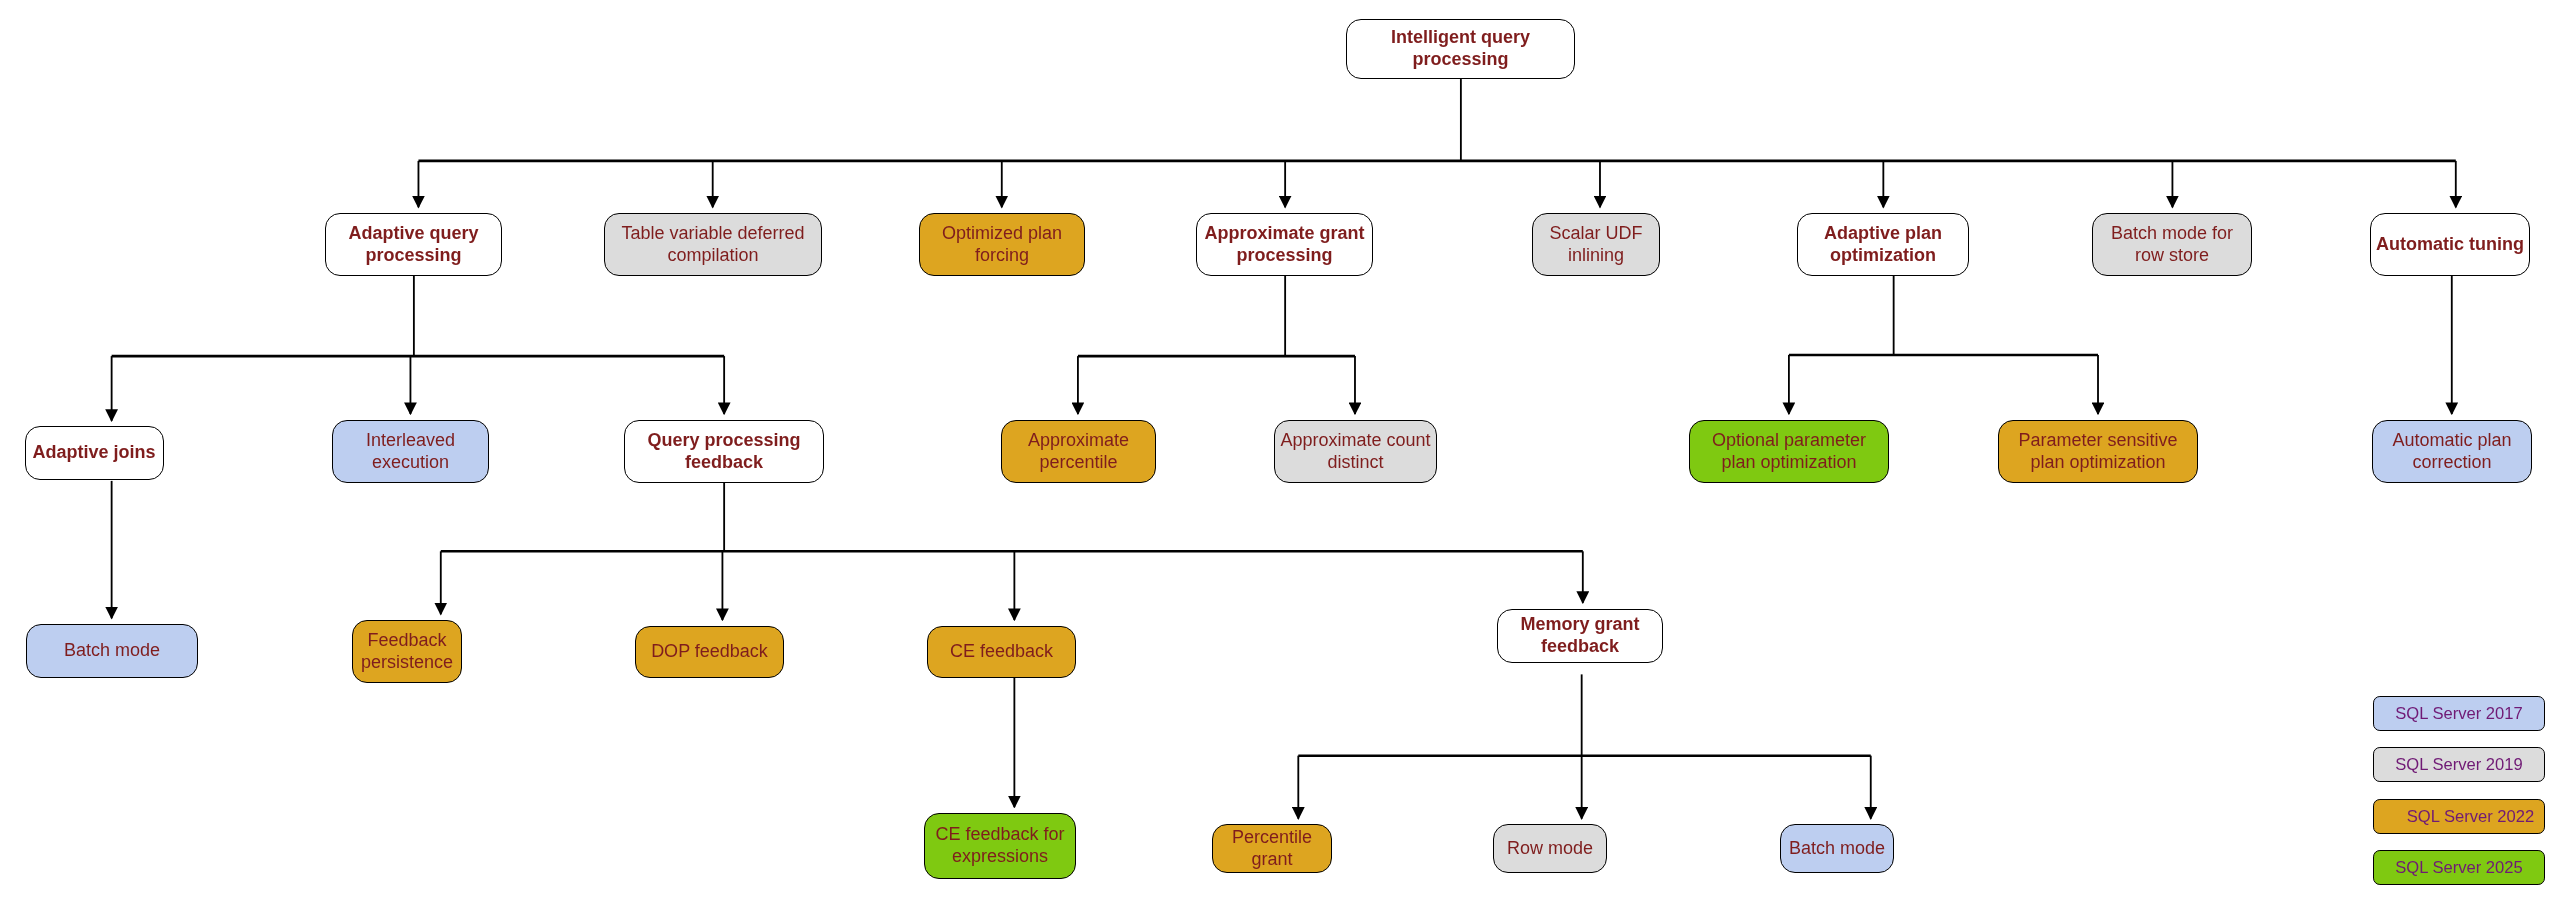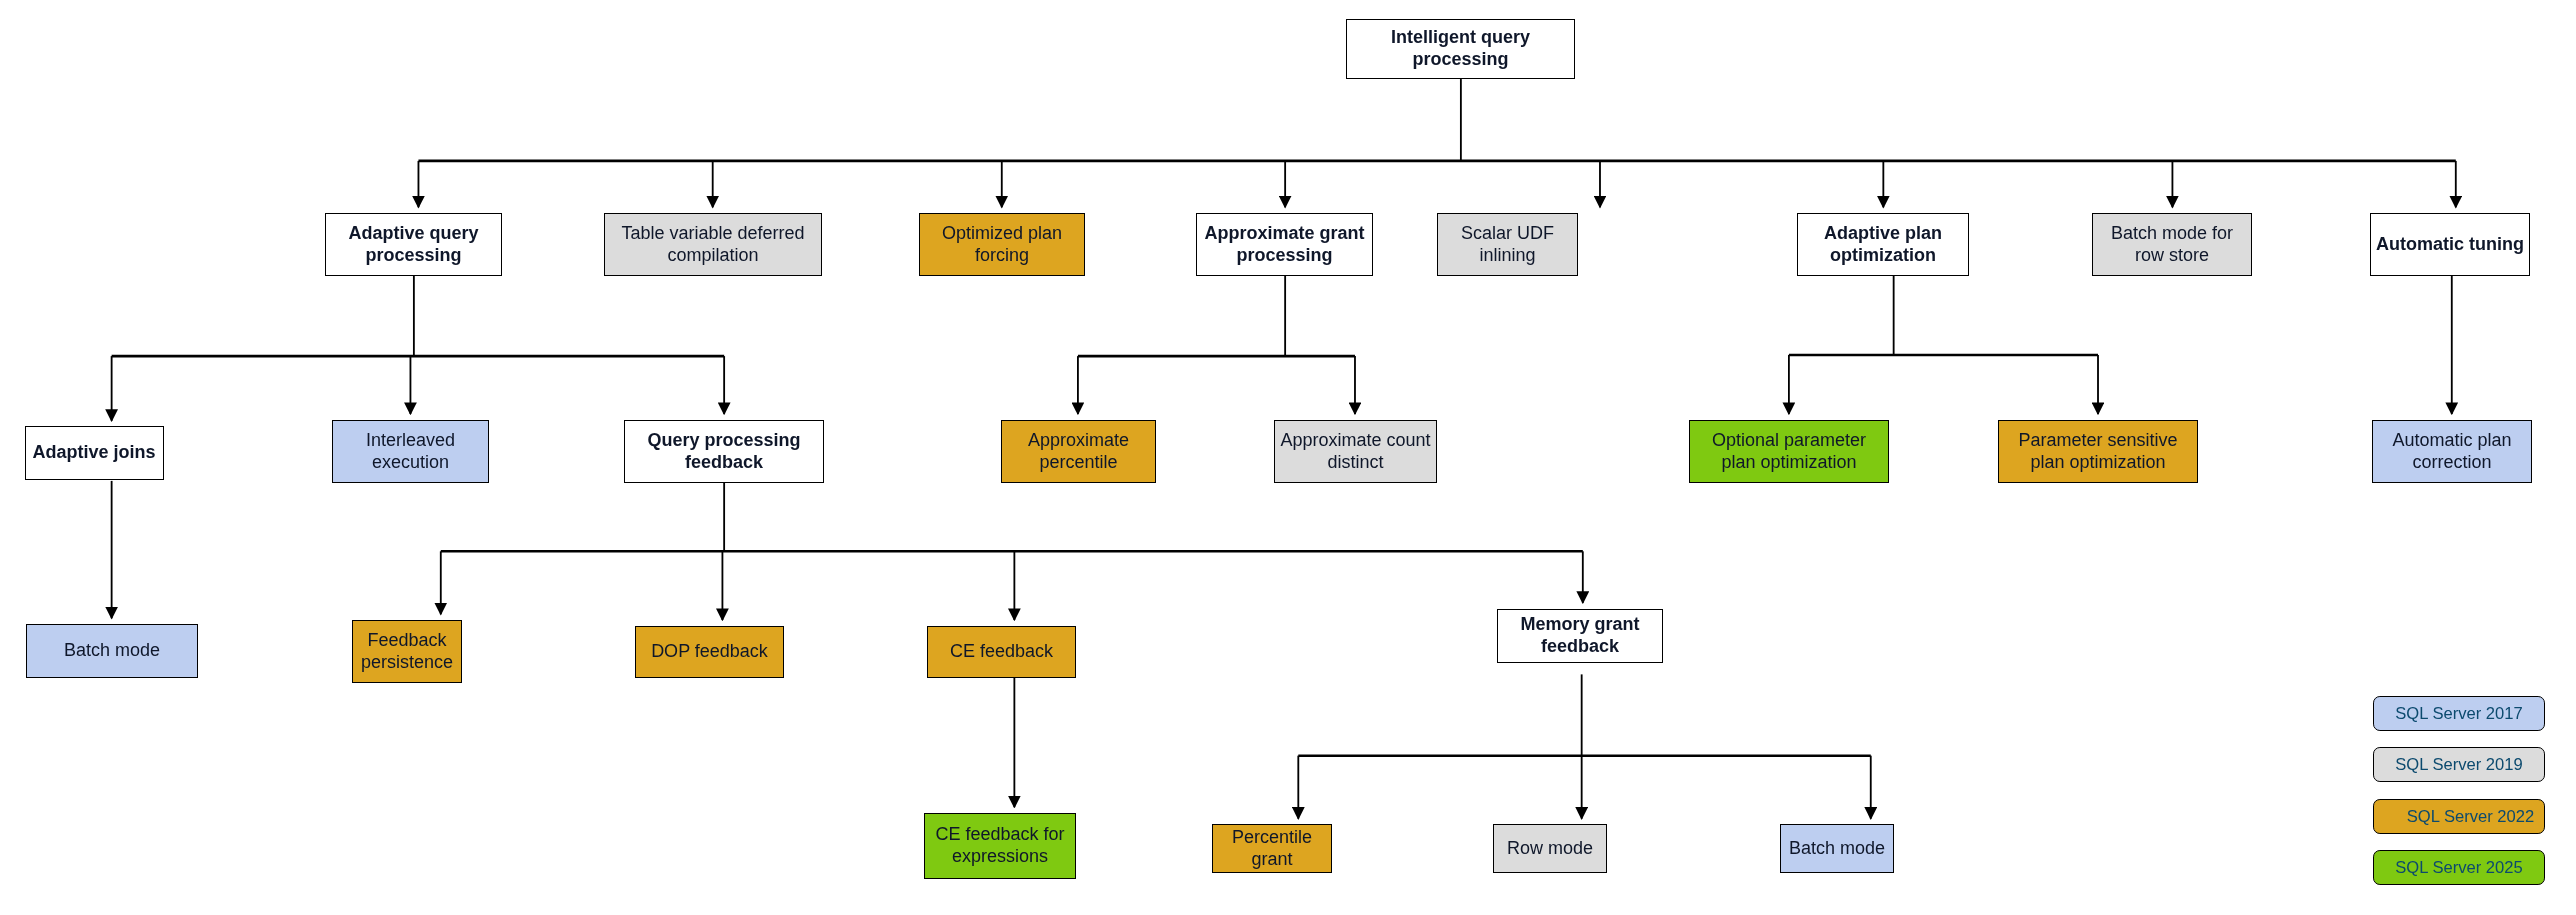--- a/index.html
+++ b/index.html
@@ -22,45 +22,45 @@
     left: 0;
     top: 0;
     width: 2576px;
     height: 916px;
     pointer-events: none;
   }
   .node {
     position: absolute;
     box-sizing: border-box;
     border: 1.7px solid #000000;
-    border-radius: 0;
+    border-radius: 15px;
     background: #ffffff;
     display: flex;
     align-items: center;
     justify-content: center;
     text-align: center;
-    color: #0f172a;
+    color: #7f1d1d;
     font-size: 18px;
     line-height: 1.22;
     padding: 2.3px 4.6px;
     z-index: 2;
   }
   .node.bold { font-weight: bold; }
   .node .label { display: block; width: 100%; }
 
   .legend-item {
     position: absolute;
     box-sizing: border-box;
     border: 1.7px solid #000000;
     border-radius: 6.9px;
     display: flex;
     align-items: center;
     justify-content: center;
     font-size: 16.6px;
-    color: #0c4a6e;
+    color: #701a75;
     z-index: 2;
   }
 </style>
 </head>
 <body>
 
 <div id="canvas">
   <svg id="edges" viewBox="0 0 4500 1600">
     <defs>
       <marker id="arrow" viewBox="0 0 10 10" refX="9" refY="5" markerWidth="7" markerHeight="7" orient="auto-start-reverse">
@@ -125,21 +125,21 @@
     </div>
     <div class="node" style="left: 604px; top: 213px; width: 218px; height: 63px; background: rgb(220, 220, 220);">
       <span class="label">Table variable deferred compilation</span>
     </div>
     <div class="node" style="left: 919px; top: 213px; width: 166px; height: 63px; background: rgb(221, 165, 32);">
       <span class="label">Optimized plan forcing</span>
     </div>
     <div class="node bold" style="left: 1196px; top: 213px; width: 177px; height: 63px; background: rgb(255, 255, 255);">
       <span class="label">Approximate grant processing</span>
     </div>
-    <div class="node" style="left: 1437px; top: 213px; width: 141px; height: 63px; background: rgb(220, 220, 220);">
+    <div class="node" style="left: 1532px; top: 213px; width: 128px; height: 63px; background: rgb(220, 220, 220);">
       <span class="label">Scalar UDF inlining</span>
     </div>
     <div class="node bold" style="left: 1797px; top: 213px; width: 172px; height: 63px; background: rgb(255, 255, 255);">
       <span class="label">Adaptive plan optimization</span>
     </div>
     <div class="node" style="left: 2092px; top: 213px; width: 160px; height: 63px; background: rgb(220, 220, 220);">
       <span class="label">Batch mode for row store</span>
     </div>
     <div class="node bold" style="left: 2370px; top: 213px; width: 160px; height: 63px; background: rgb(255, 255, 255);">
       <span class="label">Automatic tuning</span>

